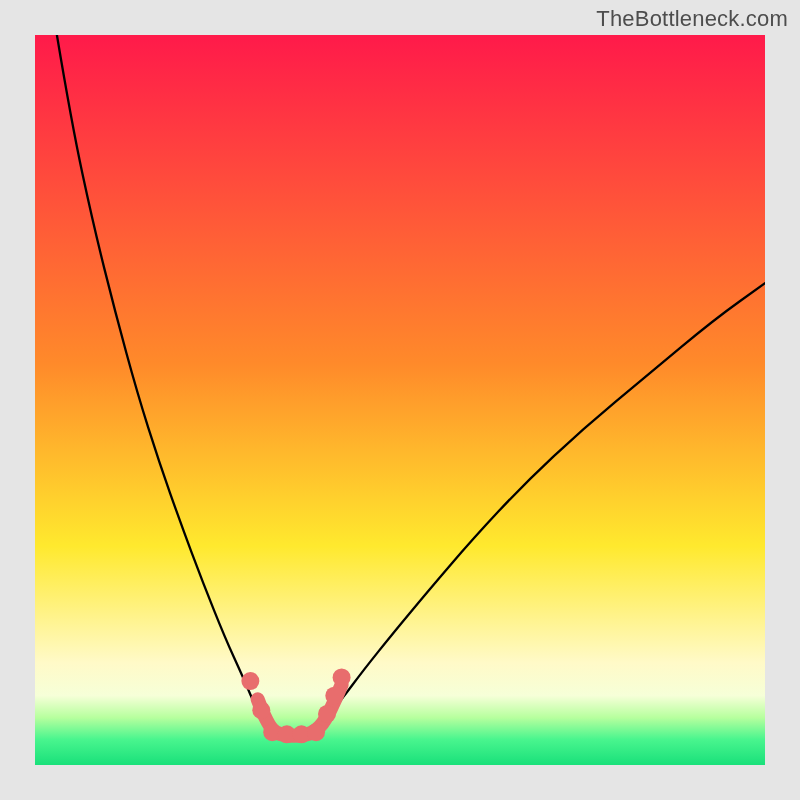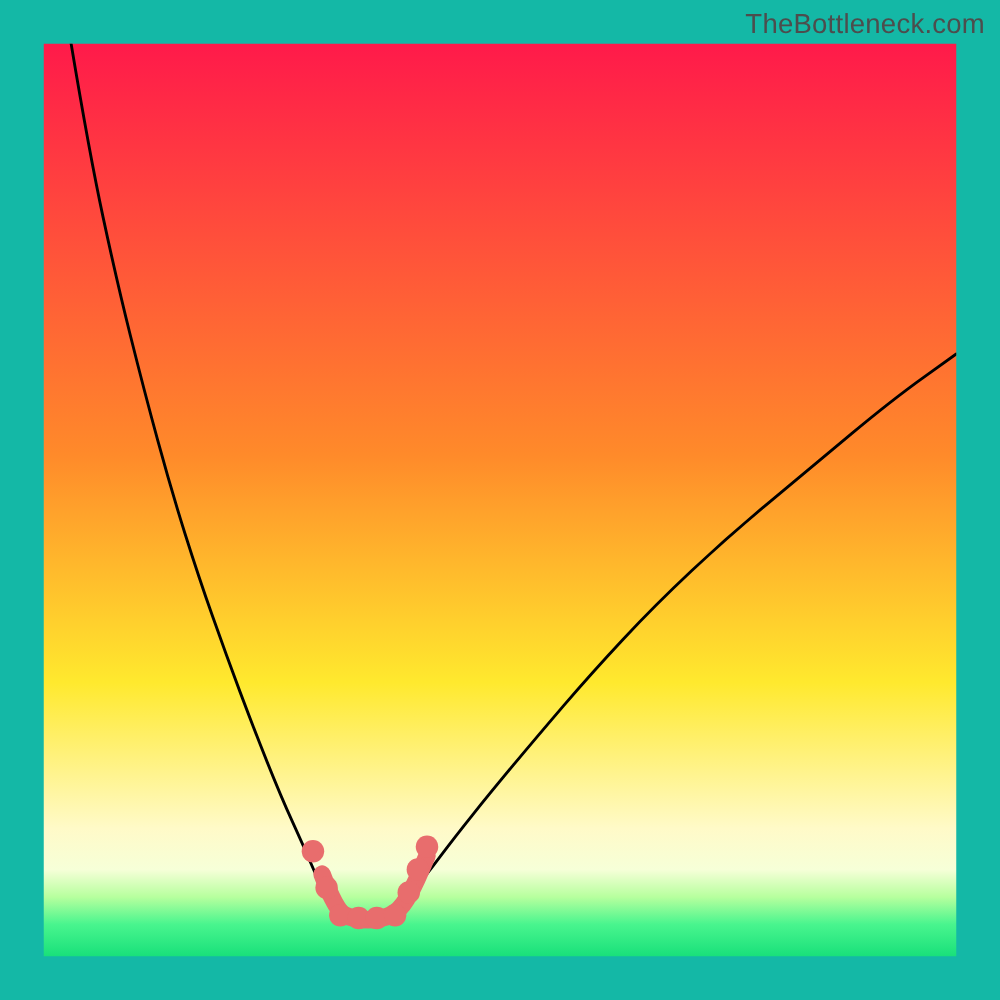--- a/index.html
+++ b/index.html
@@ -10,21 +10,21 @@
     overflow: hidden;
     background: #000;
     font-family: Arial, Helvetica, sans-serif;
   }
   .frame {
     position: absolute;
     top: 0;
     left: 0;
     width: 800px;
     height: 800px;
-    background: #14b8a6;
+    background: #e5e5e5;
   }
   .plot {
     position: absolute;
     top: 35px;
     left: 35px;
     width: 730px;
     height: 730px;
     
   }
   .watermark {

